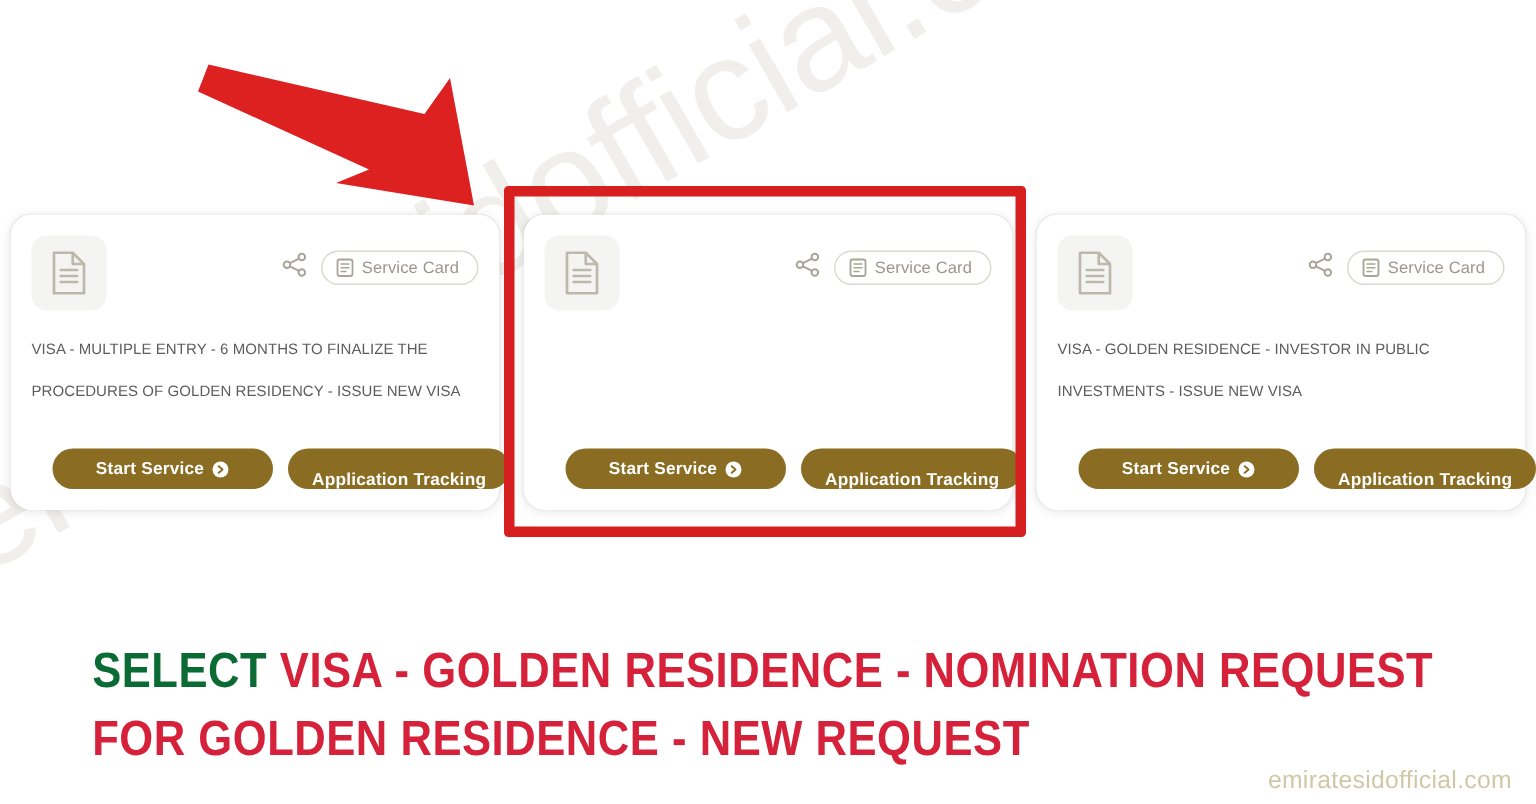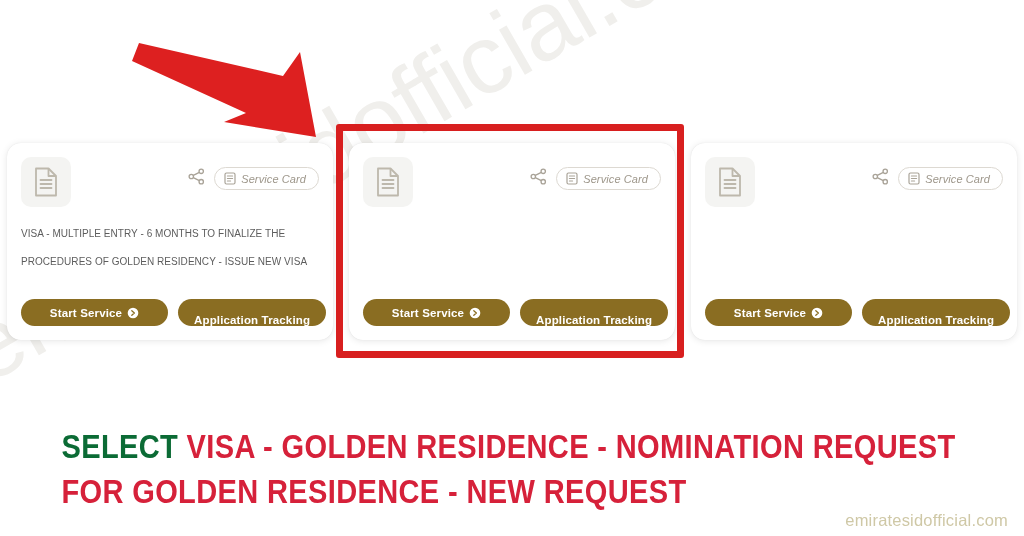--- a/index.html
+++ b/index.html
@@ -60,21 +60,20 @@
     position: relative;
     display: flex;
     flex-direction: column;
   }
 
   .card-top {
     display: flex;
     align-items: flex-start;
     justify-content: space-between;
     height: 52px;
-    font-style: italic;
   }
 
   .doc-icon-box {
     width: 50px;
     height: 50px;
     border-radius: 10px;
     background: #f4f4f2;
     display: flex;
     align-items: center;
     justify-content: center;
@@ -113,21 +112,21 @@
     color: #5d5d5d;
     letter-spacing: 0.05px;
     margin-top: 11px;
     text-transform: uppercase;
   }
 
   .card-actions {
     display: flex;
     gap: 10px;
     position: absolute;
-    left: 14px;
+    left: 28px;
     right: 14px;
     bottom: 14px;
   }
 
   .btn {
     background: #8a6d22;
     color: #ffffff;
     border: none;
     border-radius: 999px;
     font-size: 11.5px;
@@ -324,20 +323,21 @@
           <span>
             <svg width="12" height="13" viewBox="0 0 12 13" fill="none" style="display:block">
               <rect x="1" y="1" width="10" height="11" rx="1.5" stroke="#a9a398" stroke-width="1.2"></rect>
               <path d="M3.4 4h5.2M3.4 6.5h5.2M3.4 9h3.2" stroke="#a9a398" stroke-width="1.1" stroke-linecap="round"></path>
             </svg>
           </span>
           <span class="pill-label">Service Card</span>
         </span>
       </div>
     </div>
+    <div class="card-title">VISA - GOLDEN RESIDENCE - INVESTOR IN PUBLIC INVESTMENTS - ISSUE NEW VISA</div>
     <div class="card-actions">
       <button class="btn btn-start">
         <span>Start Service</span>
         <span class="arrow-circle">
           <svg width="12" height="12" viewBox="0 0 14 14" fill="none" style="display:block">
             <circle cx="7" cy="7" r="6.2" fill="#ffffff"></circle>
             <path d="M5.6 4.4L8.6 7l-3 2.6" stroke="#8a6d22" stroke-width="1.5" fill="none" stroke-linecap="round" stroke-linejoin="round"></path>
           </svg>
         </span>
       </button>

